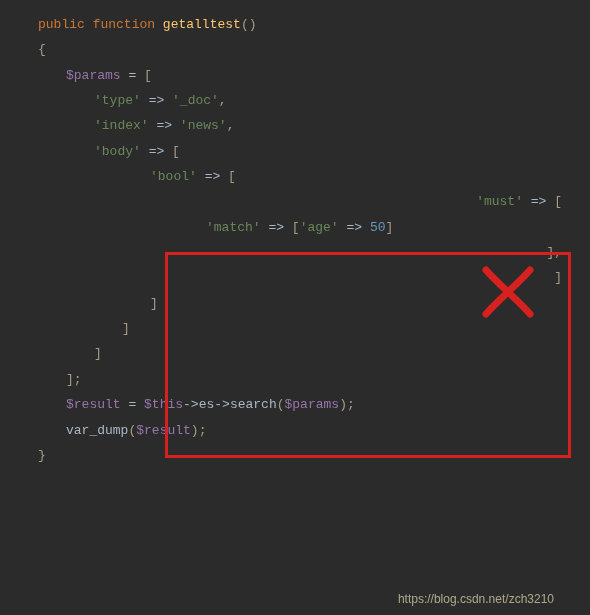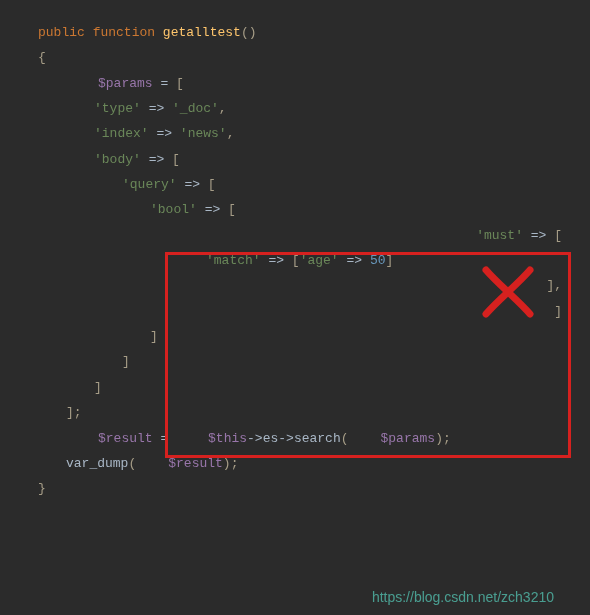--- a/index.html
+++ b/index.html
@@ -5,29 +5,29 @@
   html, body {
     margin: 0;
     padding: 0;
     background: #2b2b2b;
     font-family: "Consolas", "Monaco", "Courier New", monospace;
     font-size: 13px;
     line-height: 1.95;
     color: #a9b7c6;
   }
   .editor {
-    padding: 20px 0 10px 38px;
+    padding: 12px 0 10px 38px;
     position: relative;
     width: 562px;
     height: 615px;
     box-sizing: border-box;
   }
   .kw   { color: #cc7832; }
   .fn   { color: #ffc66d; }
-  .var  { color: #9876aa; margin-left: 32px; }
+  .var  { color: #9876aa; }
   .str  { color: #6a8759; }
   .num  { color: #6897bb; }
   .punc { color: #a69d87; }
   .fat  { color: #a9b7c6; }
   .op   { color: #a9b7c6; }
   .i1 { padding-left: 28px; }
   .i2 { padding-left: 56px; }
   .i3 { padding-left: 84px; }
   .i4 { padding-left: 112px; }
   .i5 { padding-left: 140px; text-align: right; }
@@ -40,24 +40,24 @@
   .x-mark {
     position: absolute;
     color: #d6211f;
     pointer-events: none;
   }
   .x-mark svg { display:block; }
   .watermark {
     position: absolute;
     right: 8px;
     bottom: 4px;
-    color: #5eead4;
+    color: #fef9c3;
     opacity: 0.6;
     font-family: Arial, sans-serif;
-    font-size: 14px;
+    font-size: 12px;
   }
 </style>
 </head>
 <body>
 
 <div class="editor">
 
   <div>
     <span class="kw">public</span>
     <span> </span>
@@ -87,25 +87,20 @@
     <span> </span><span class="fat">=&gt;</span><span> </span>
     <span class="str">'news'</span><span class="punc">,</span>
   </div>
 
   <div class="i2">
     <span class="str">'body'</span>
     <span> </span><span class="fat">=&gt;</span><span> </span>
     <span class="punc">[</span>
   </div>
 
-  <div class="i3">
-    <span class="str">'query'</span>
-    <span> </span><span class="fat">=&gt;</span><span> </span>
-    <span class="punc">[</span>
-  </div>
 
   <div class="i4">
     <span class="str">'bool'</span>
     <span> </span><span class="fat">=&gt;</span><span> </span>
     <span class="punc">[</span>
   </div>
 
   <div class="i5">
     <span class="str">'must'</span>
     <span> </span><span class="fat">=&gt;</span><span> </span>

